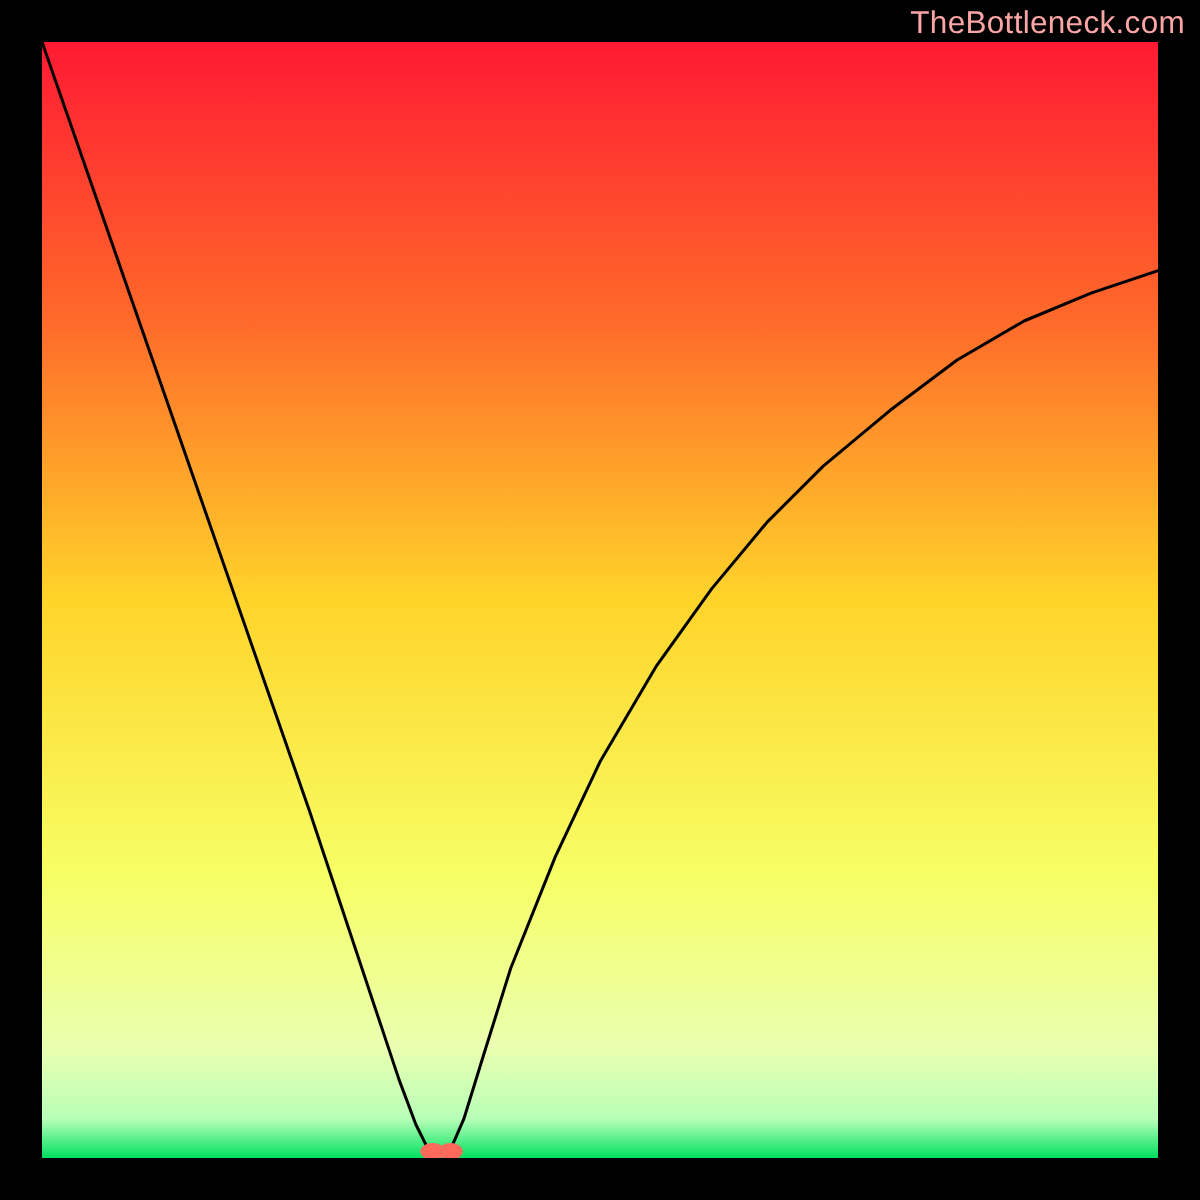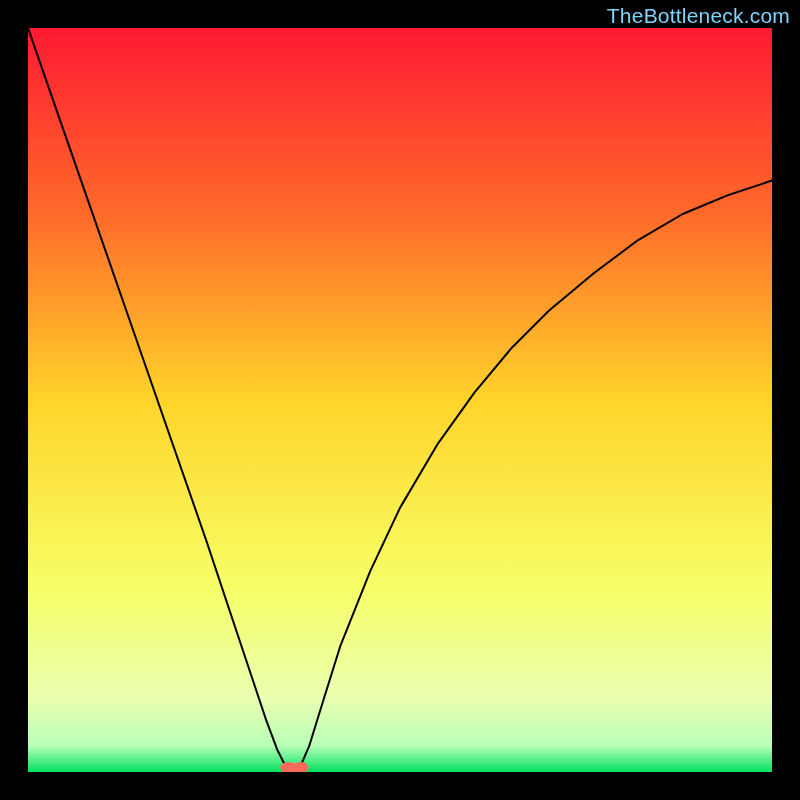--- a/index.html
+++ b/index.html
@@ -23,21 +23,21 @@
     position: absolute;
     left: 0;
     top: 0;
     width: 744px;
     height: 744px;
   }
   .watermark {
     position: absolute;
     top: 4px;
     right: 10px;
-    color: #7dd3fc;
+    color: #fca5a5;
     font-size: 21px;
     font-weight: 500;
     letter-spacing: 0.2px;
   }
 </style>
 </head>
 <body>
 
 <div class="frame">
   <svg class="plot" viewBox="0 0 744 744" preserveAspectRatio="none">

